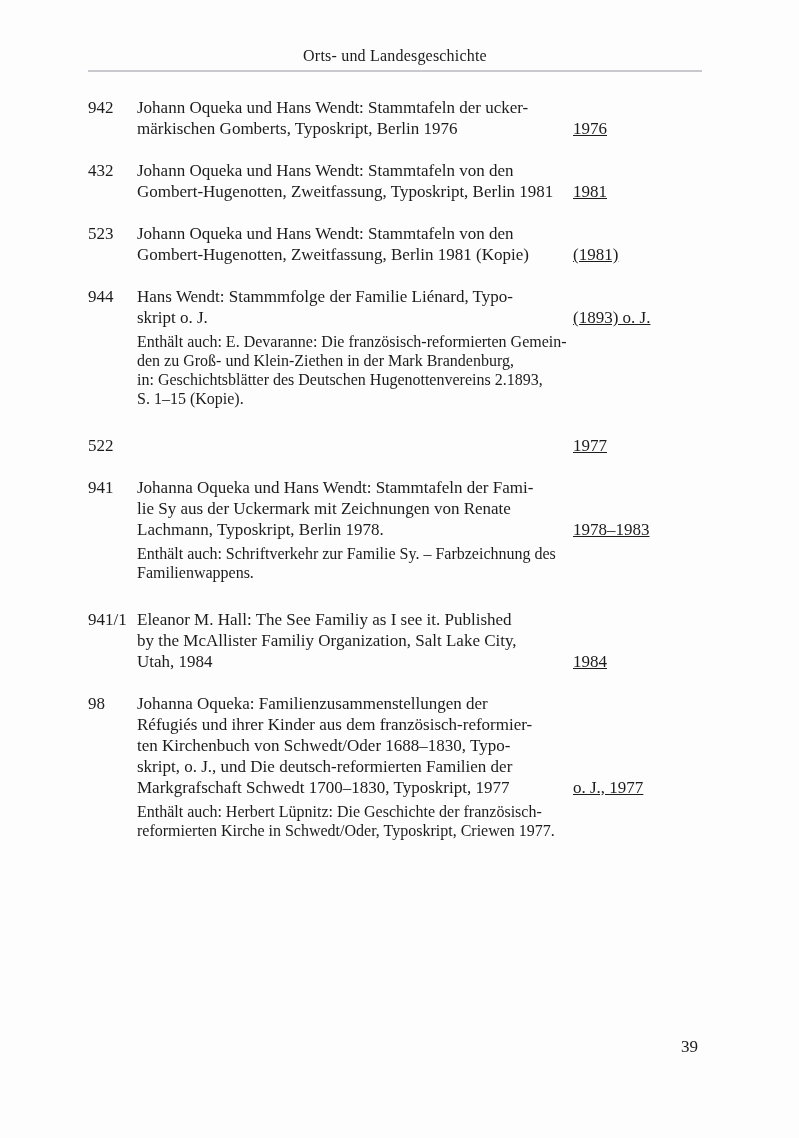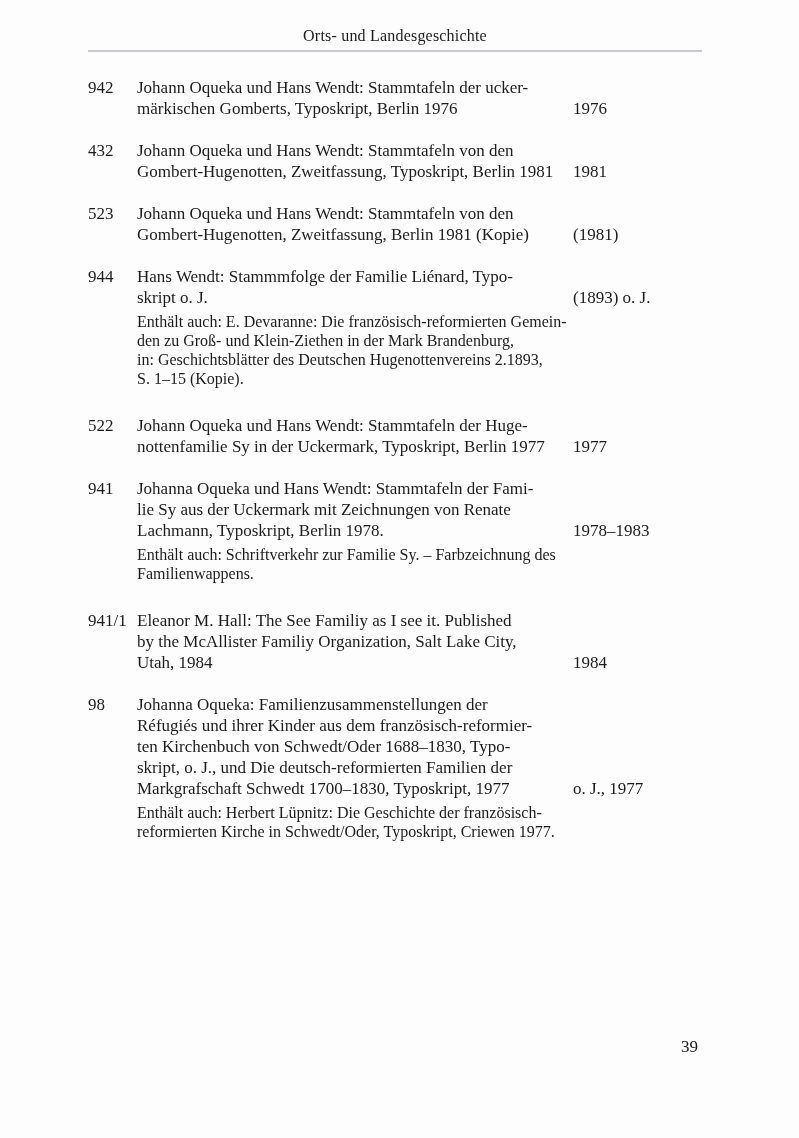--- a/index.html
+++ b/index.html
@@ -11,21 +11,21 @@
     position: relative;
     width: 799px;
     height: 1138px;
     background: #fdfdfd;
     font-family: "Liberation Serif", "DejaVu Serif", serif;
     color: #1c1c1c;
     box-sizing: border-box;
     overflow: hidden;
   }
   .content {
-    padding: 26px 97px 0 88px;
+    padding: 46px 97px 0 88px;
   }
   .running-head {
     text-align: center;
     font-size: 16px;
     line-height: 19px;
     margin-bottom: 5px;
     letter-spacing: 0.2px;
   }
   .head-rule {
     height: 0;
@@ -50,20 +50,21 @@
   .entry .title {
     grid-column: 2;
     grid-row: 1;
     white-space: pre;
   }
   .entry .date {
     grid-column: 3;
     grid-row: 1;
     align-self: end;
     white-space: pre;
+    text-decoration: underline;
   }
   .entry .note {
     grid-column: 2;
     grid-row: 2;
     font-size: 16px;
     line-height: 19px;
     white-space: pre;
     margin-top: 4px;
     margin-bottom: 6px;
   }
@@ -117,22 +118,20 @@
 skript o. J.</div>
         <div class="date">(1893) o. J.</div>
         <div class="note">Enthält auch: E. Devaranne: Die französisch-reformierten Gemein-
 den zu Groß- und Klein-Ziethen in der Mark Brandenburg,
 in: Geschichtsblätter des Deutschen Hugenottenvereins 2.1893,
 S. 1–15 (Kopie).</div>
       </div>
 
       <div class="entry">
         <div class="num">522</div>
-        <div class="title">Johann Oqueka und Hans Wendt: Stammtafeln der Huge-
-nottenfamilie Sy in der Uckermark, Typoskript, Berlin 1977</div>
         <div class="date">1977</div>
 
       </div>
 
       <div class="entry">
         <div class="num">941</div>
         <div class="title">Johanna Oqueka und Hans Wendt: Stammtafeln der Fami-
 lie Sy aus der Uckermark mit Zeichnungen von Renate
 Lachmann, Typoskript, Berlin 1978.</div>
         <div class="date">1978–1983</div>

